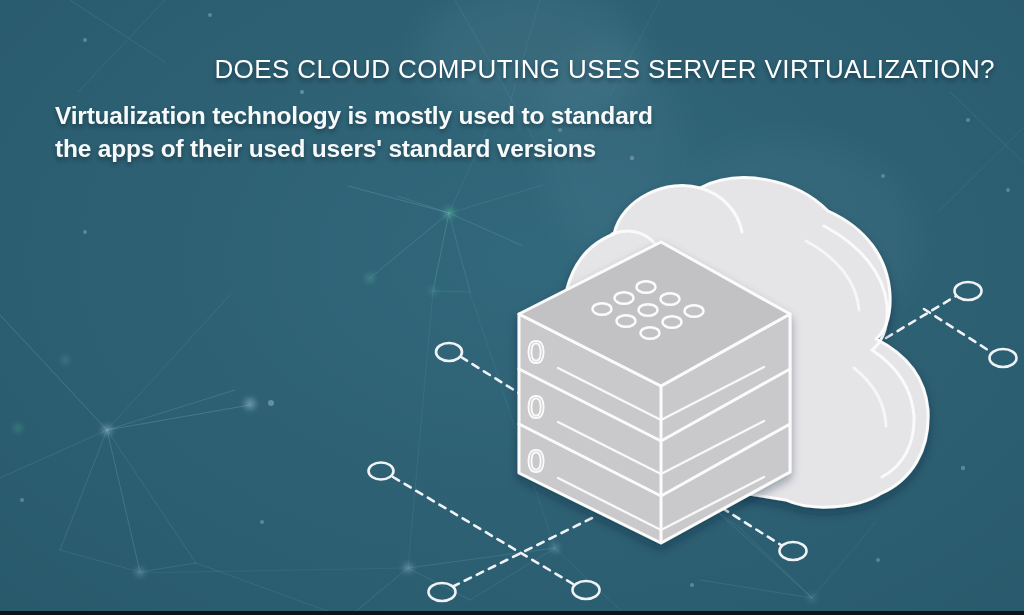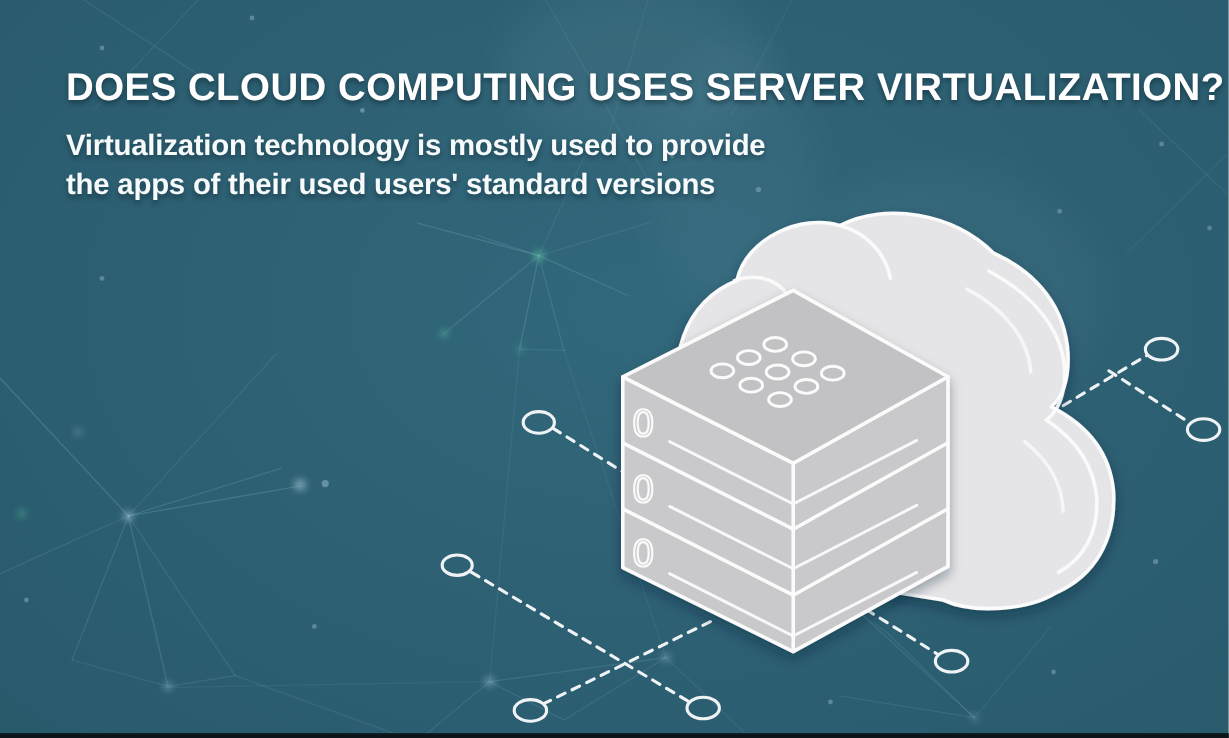--- a/index.html
+++ b/index.html
@@ -12,26 +12,27 @@
   }
   .bg-svg, .art-svg{
     position:absolute;left:0;top:0;width:1024px;height:615px;
   }
   .text-block{
     position:absolute;left:55px;top:54px;width:940px;
     color:#ffffff;z-index:5;
   }
   .headline{
     margin:0;
-    font-size:32px;
-    font-weight:700;
+    font-size:26px;
+    font-weight:400;
     letter-spacing:0.4px;
     color:#ffffff;
     text-shadow:0 3px 4px rgba(8,30,40,0.5);
     white-space:nowrap;
+    text-align:right;
   }
   .subhead{
     margin:14px 0 0 0;
     font-size:24.5px;
     font-weight:700;
     line-height:33px;
     letter-spacing:-0.2px;
     color:#f6fafb;
     text-shadow:0 3px 4px rgba(8,30,40,0.45);
   }
@@ -220,19 +221,19 @@
         <ellipse cx="650" cy="333" rx="9.5" ry="5.8"></ellipse>
           <ellipse cx="672" cy="322" rx="9.5" ry="5.8"></ellipse>
         <ellipse cx="694" cy="311" rx="9.5" ry="5.8"></ellipse>
       </g>
     </g>
   </svg>
 
   <div class="text-block">
     <h1 class="headline">DOES CLOUD COMPUTING USES SERVER VIRTUALIZATION?</h1>
     <p class="subhead">
-      <span>Virtualization technology is mostly used to provide</span><br>
+      <span>Virtualization technology is mostly used to standard</span><br>
       <span>the apps of their used users' standard versions</span>
     </p>
   </div>
 
   <div class="bottom-bar"></div>
 </div>
 
 </body></html>

